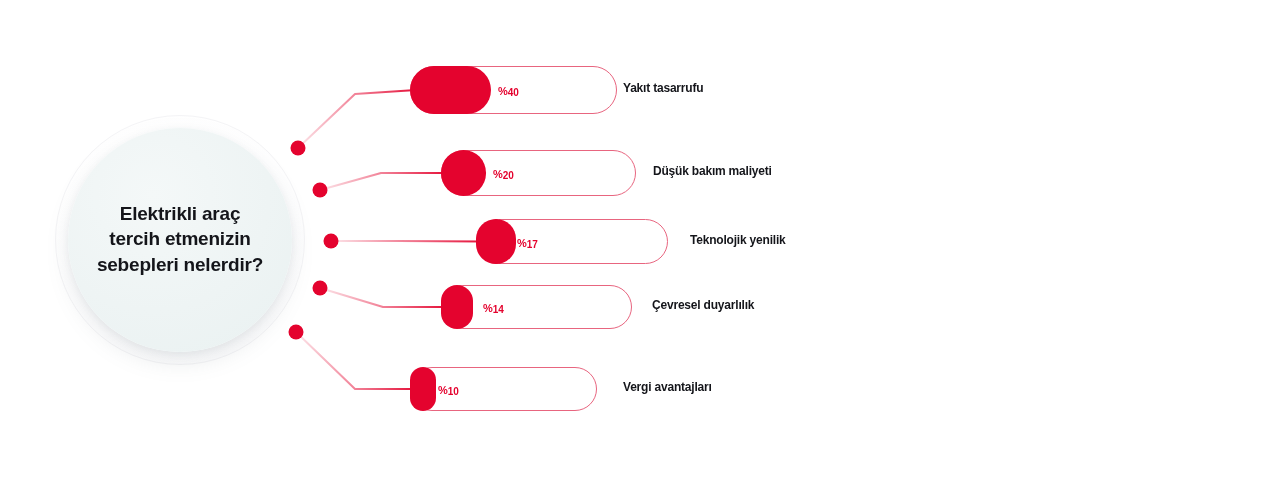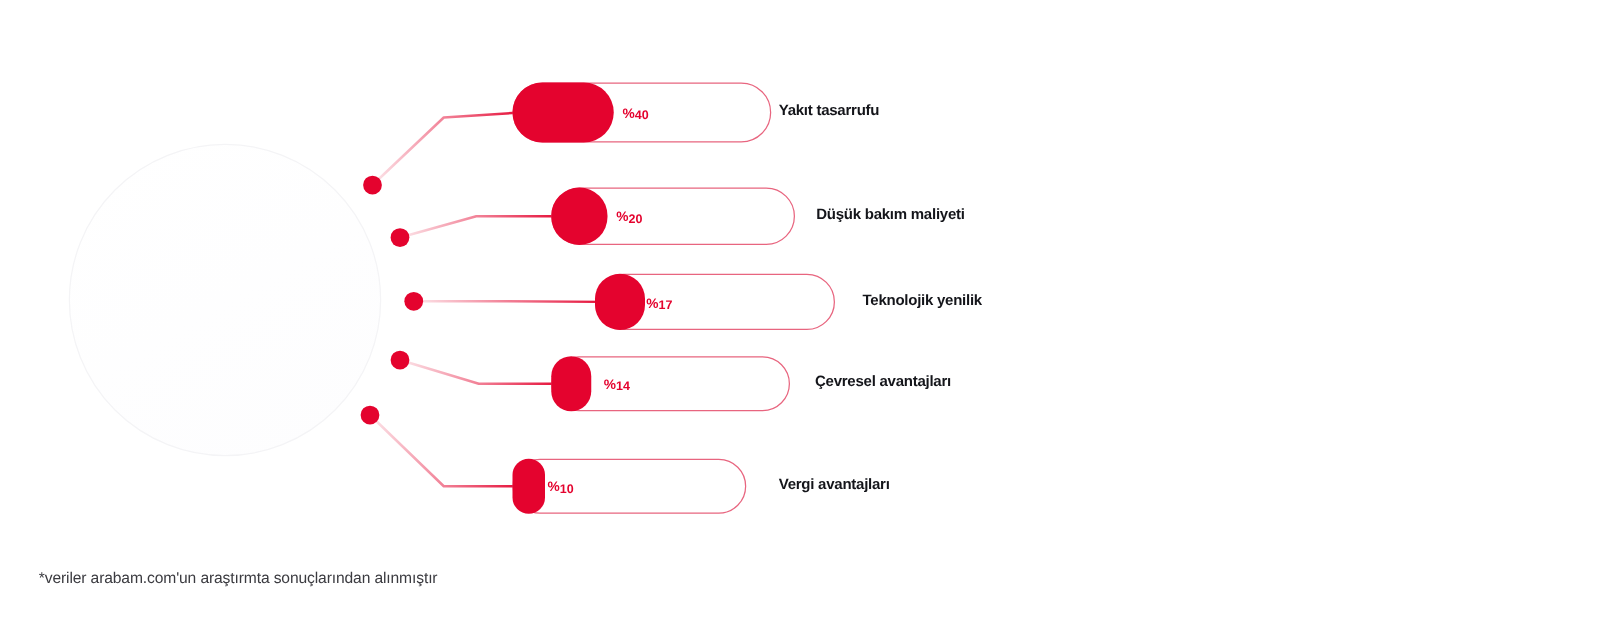--- a/index.html
+++ b/index.html
@@ -122,20 +122,25 @@
     white-space: nowrap;
     letter-spacing: -0.1px;
   }
 </style>
 </head>
 <body>
 
 <div id="stage">
 
   <div id="hub-outer-ring"></div>
+  <div id="hub-inner-circle">
+    <div id="hub-title">Elektrikli araç
+tercih etmenizin
+sebepleri nelerdir?</div>
+  </div>
 
   <svg id="connector-layer" viewBox="0 0 1280 500" width="1280" height="500" xmlns="http://www.w3.org/2000/svg">
     <defs>
       <linearGradient id="grad-line" x1="0" y1="0" x2="1" y2="0">
         <stop offset="0%" stop-color="#e4032e" stop-opacity="0.10"></stop>
         <stop offset="55%" stop-color="#e4032e" stop-opacity="0.55"></stop>
         <stop offset="100%" stop-color="#e4032e" stop-opacity="0.95"></stop>
       </linearGradient>
       <linearGradient id="grad-line-down" x1="0" y1="0" x2="1" y2="0">
         <stop offset="0%" stop-color="#e4032e" stop-opacity="0.10"></stop>
@@ -175,24 +180,23 @@
       <div class="bar-row">
         <div class="bar-track" style="left: 476px; top: 219px; width: 192px; height: 45px;"></div>
         <div class="bar-fill" style="left: 476px; top: 219px; width: 40px; height: 45px;"></div>
         <div class="bar-value" style="left: 517px; top: 234.5px;"><span class="pct">%</span><span class="num">17</span></div>
         <div class="bar-label" style="left: 690px; top: 233.5px;">Teknolojik yenilik</div>
       </div>
       <div class="bar-row">
         <div class="bar-track" style="left: 441px; top: 285px; width: 191px; height: 44px;"></div>
         <div class="bar-fill" style="left: 441px; top: 285px; width: 32px; height: 44px;"></div>
         <div class="bar-value" style="left: 483px; top: 300px;"><span class="pct">%</span><span class="num">14</span></div>
-        <div class="bar-label" style="left: 652px; top: 299px;">Çevresel avantajları</div>
+        <div class="bar-label" style="left: 652px; top: 299px;">Çevresel duyarlılık</div>
       </div>
       <div class="bar-row">
         <div class="bar-track" style="left: 410px; top: 367px; width: 187px; height: 44px;"></div>
         <div class="bar-fill" style="left: 410px; top: 367px; width: 26px; height: 44px;"></div>
         <div class="bar-value" style="left: 438px; top: 382px;"><span class="pct">%</span><span class="num">10</span></div>
         <div class="bar-label" style="left: 623px; top: 381px;">Vergi avantajları</div>
       </div>
     </div>
 
-  <div id="footnote">*veriler arabam.com'un araştırmta sonuçlarından alınmıştır</div>
 </div>
 
 </body></html>

